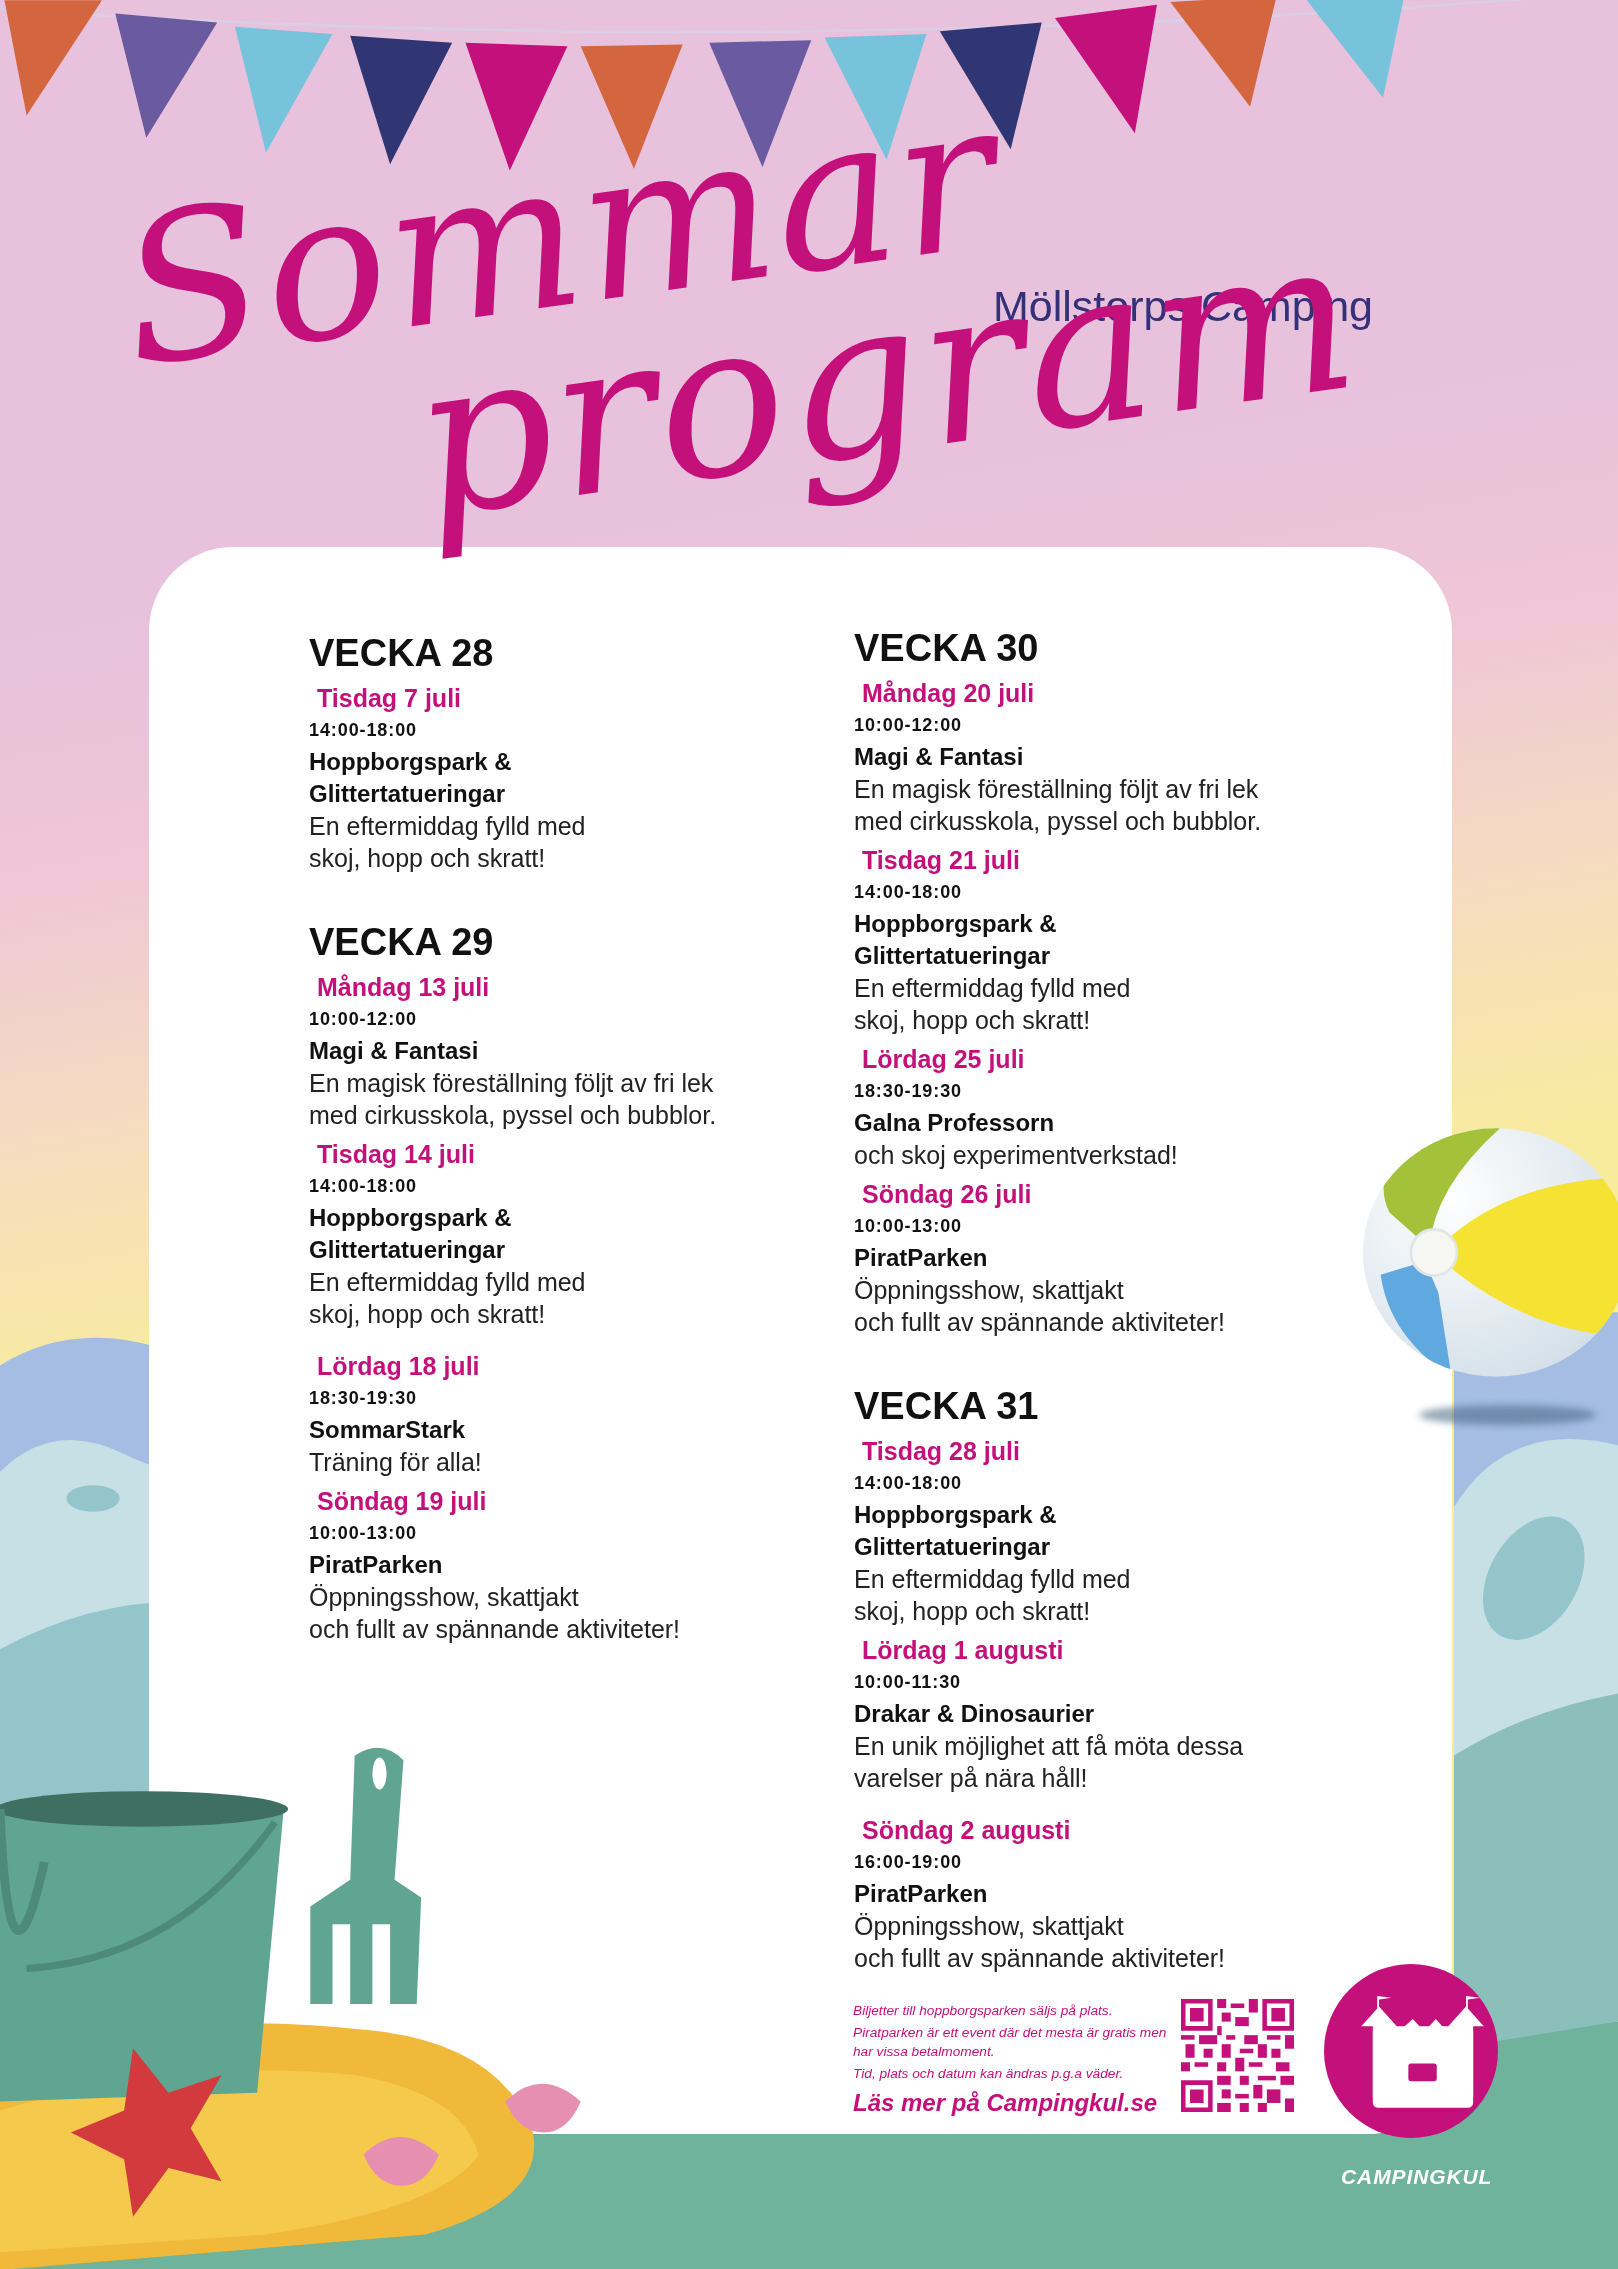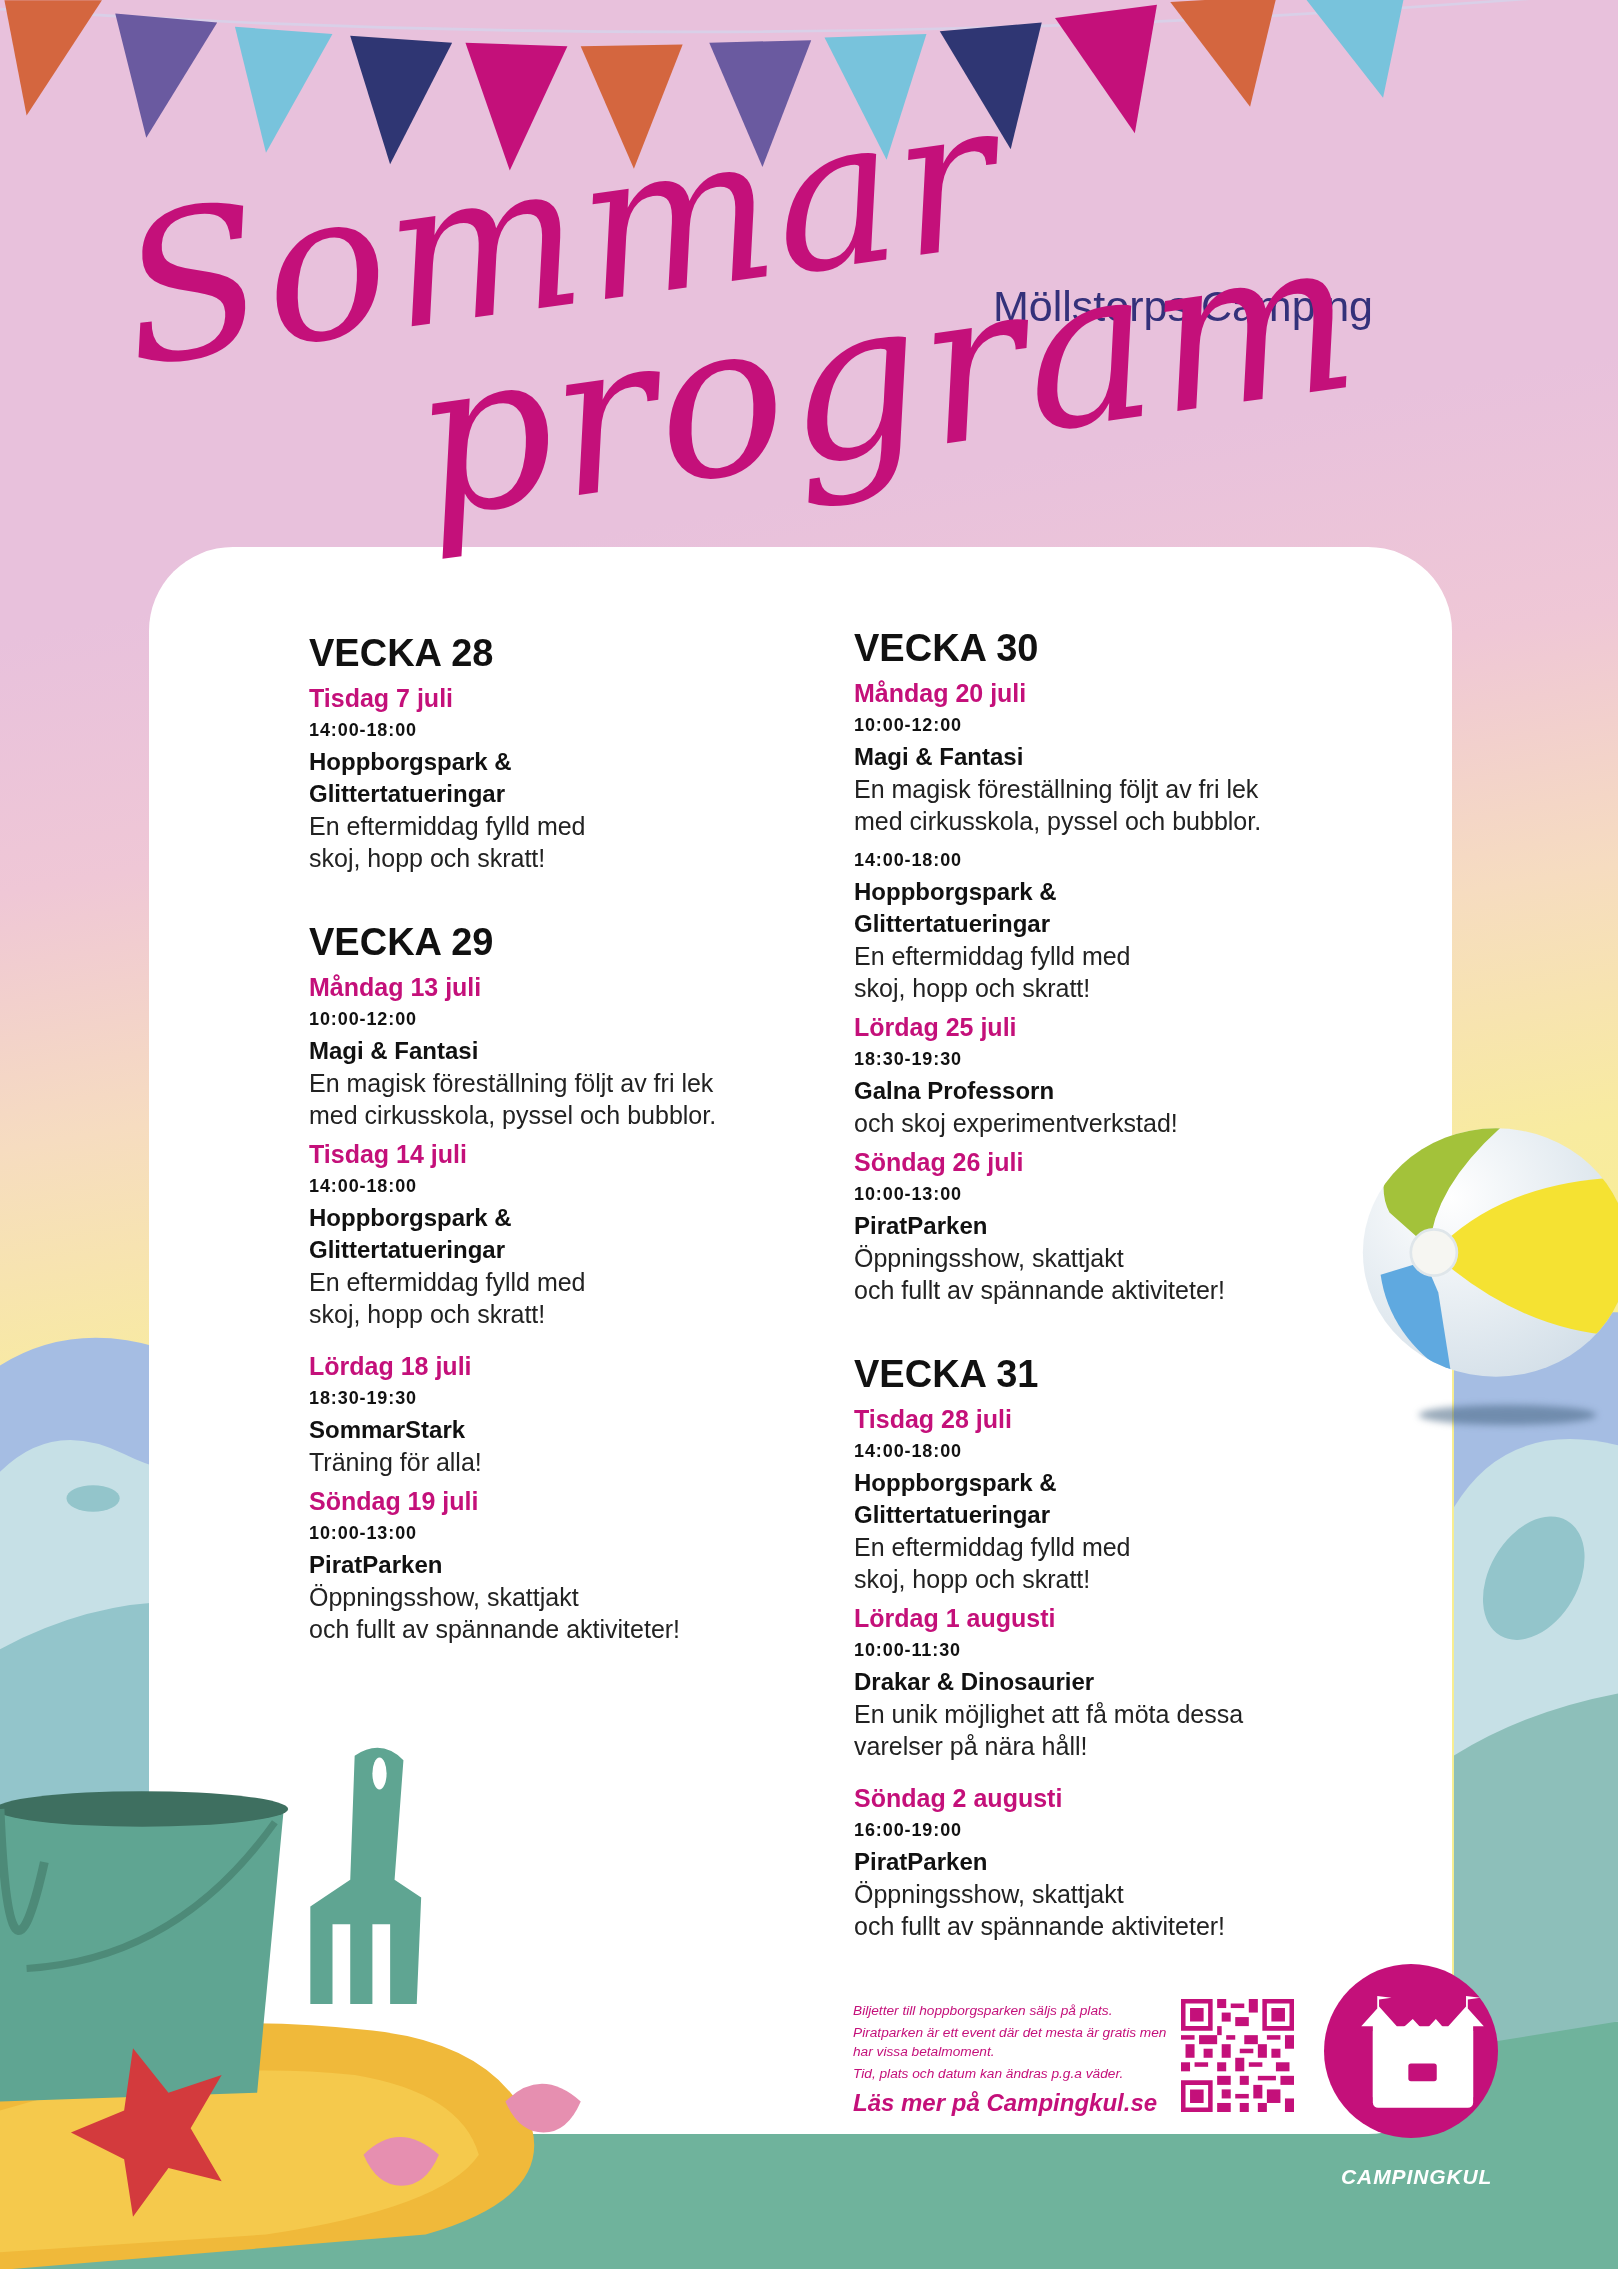--- a/index.html
+++ b/index.html
@@ -18,21 +18,21 @@
   .card { position: absolute; left: 149px; top: 547px; width: 1303px; height: 1587px; background: #fff; border-radius: 84px; z-index: 3; }
 
   .col { position: absolute; z-index: 6; color: #111; }
   .col-left { left: 309px; top: 631px; width: 497px; }
   .col-right { left: 854px; top: 626px; width: 497px; }
 
   .week { font-size: 38px; font-weight: 700; line-height: 44px; margin-top: 0; }
   .week.spaced { margin-top: 46px; }
   .event { margin-top: 7px; }
   .event.spaced { margin-top: 19.5px; }
-  .date { color: #c4107a; font-weight: 700; font-size: 25px; line-height: 32px; }
+  .date { color: #c4107a; font-weight: 700; font-size: 25px; line-height: 32px; margin-left: 8px; }
   .time { font-weight: 700; font-size: 18px; line-height: 32px; letter-spacing: 0.9px; }
   .name { font-weight: 700; font-size: 24px; line-height: 32px; }
   .desc { font-size: 25px; line-height: 32px; font-weight: 300; color: #222; }
 
   .footnote { position: absolute; left: 853px; top: 2002px; width: 319px; z-index: 6; color: #c4107a; font-style: italic; font-size: 13.7px; line-height: 18.6px; }
   .footnote p { margin-bottom: 3.5px; }
   .footnote .more { font-weight: 700; font-size: 24px; line-height: 30px; margin-top: 5px; }
 
   .qr { position: absolute; left: 1181px; top: 1999px; width: 113px; height: 113px; z-index: 6; }
 
@@ -130,20 +130,21 @@
   <div class="col col-right">
     <div class="week">VECKA 30</div>
     <div class="event">
       <div class="date">Måndag 20 juli</div>
       <div class="time">10:00-12:00</div>
       <div class="name">Magi &amp; Fantasi</div>
       <div class="desc">En magisk föreställning följt av fri lek</div>
       <div class="desc">med cirkusskola, pyssel och bubblor.</div>
     </div>
     <div class="event">
+      <div class="date">Tisdag 21 juli</div>
       <div class="time">14:00-18:00</div>
       <div class="name">Hoppborgspark &amp;</div>
       <div class="name">Glittertatueringar</div>
       <div class="desc">En eftermiddag fylld med</div>
       <div class="desc">skoj, hopp och skratt!</div>
     </div>
     <div class="event">
       <div class="date">Lördag 25 juli</div>
       <div class="time">18:30-19:30</div>
       <div class="name">Galna Professorn</div>

